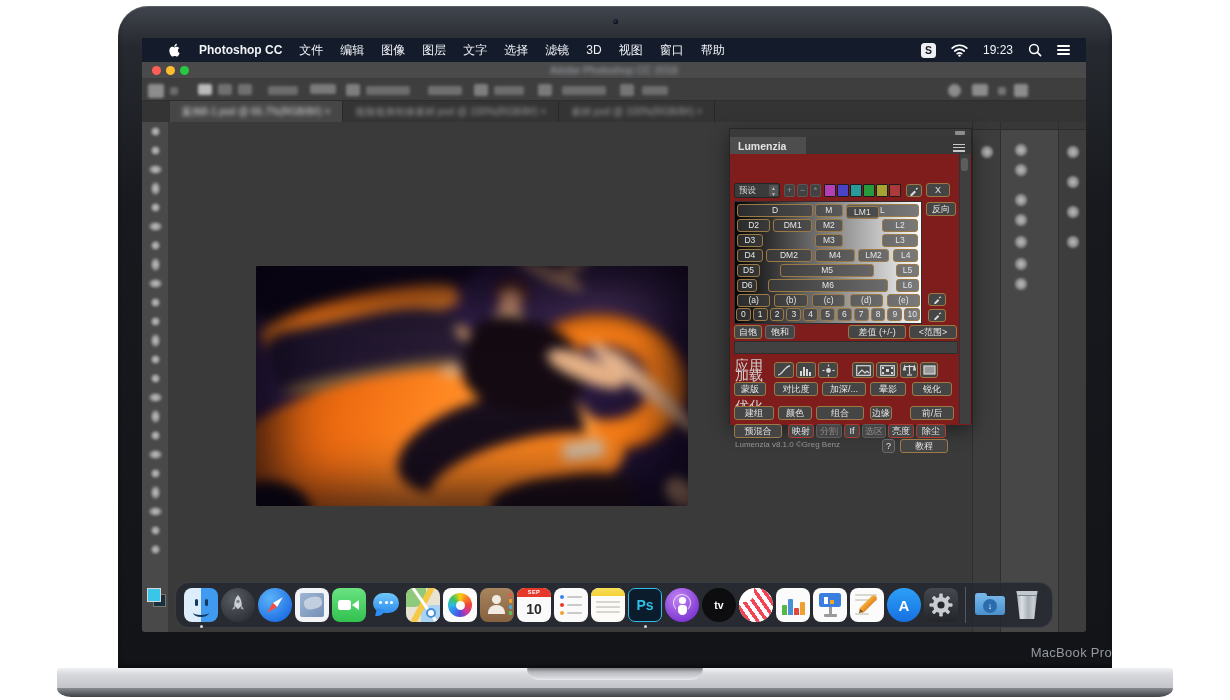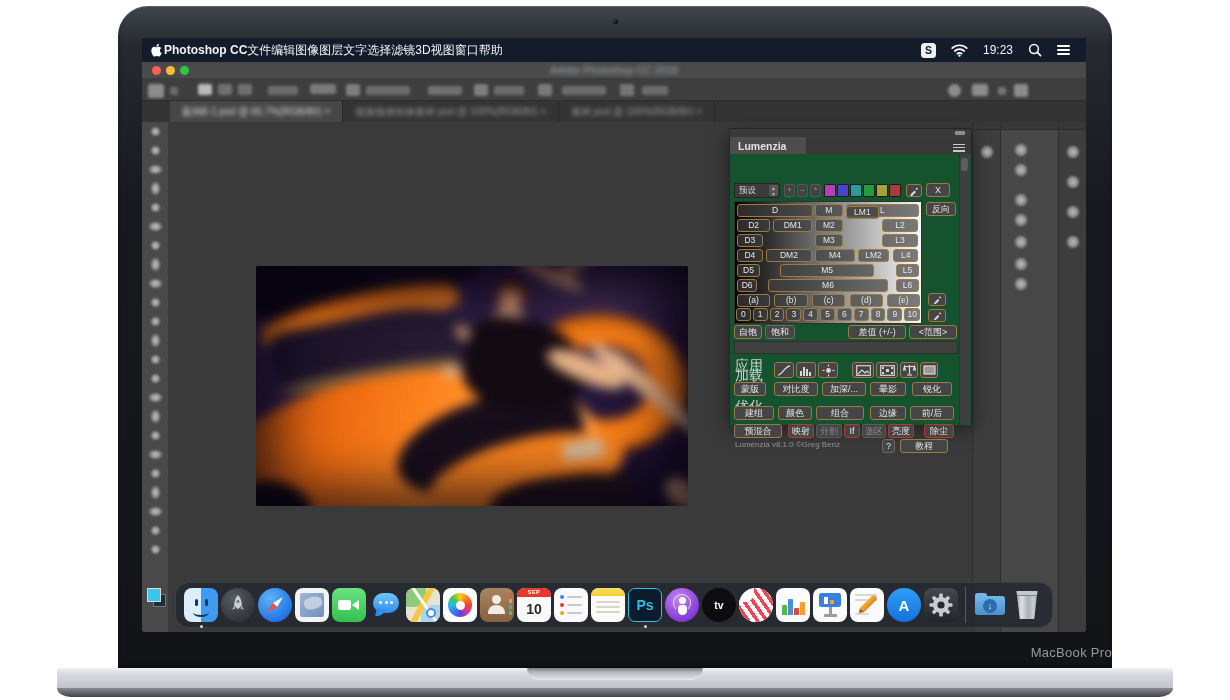--- a/index.html
+++ b/index.html
@@ -19,21 +19,21 @@
     border-radius:3px 3px 0 0;}
   .notch{position:absolute;left:50%;top:0;width:176px;height:12px;margin-left:-88px;
     background:linear-gradient(180deg,#9fa2a8,#d5d7db 80%);border-radius:0 0 16px 16px;
     box-shadow:inset 0 -1px 2px rgba(255,255,255,.6), inset 0 2px 3px rgba(0,0,0,.25);}
   .base-lip{position:absolute;left:57px;top:688px;width:1116px;height:9px;
     background:linear-gradient(180deg,#898c92,#5f6267 55%,#3f4247);border-radius:0 0 14px 14px/0 0 9px 9px;}
 
   
   .menubar{position:absolute;left:0;top:0;width:100%;height:24px;background:#141b2b;display:flex;align-items:center;
     color:#f1f3f7;font-size:12px;}
-  .mb-left{display:flex;align-items:center;padding-left:8px;}
+  .mb-left{display:flex;align-items:center;gap:17px;padding-left:26px;}
   .mb-app{font-weight:bold;}
   .mb-right{margin-left:auto;display:flex;align-items:center;gap:15px;padding-right:16px;}
   .mb-item{white-space:nowrap;cursor:default;}
   .s-badge{width:15px;height:15px;border-radius:3.5px;background:#eef0f3;color:#161b26;font-weight:bold;
     font-size:10.5px;display:flex;align-items:center;justify-content:center;}
   .mb-lines span{display:block;width:13px;height:1.6px;background:#fff;margin:2.4px 0;border-radius:1px;}
 
   
   .ps{position:absolute;left:0;top:24px;width:944px;height:570px;background:#3a3a3a;}
   .ps-title{position:absolute;left:0;top:0;width:100%;height:16px;background:#4a4a4a;border-bottom:1px solid #3c3c3c;}
@@ -108,21 +108,21 @@
   
   .lz{position:absolute;left:587px;top:66px;width:243px;height:296px;background:#494949;
     border:1px solid #262626;box-shadow:0 6px 18px rgba(0,0,0,.45);box-sizing:border-box;font-family:"Liberation Sans","DejaVu Sans",sans-serif;}
   .lz-strip{position:absolute;left:0;top:0;width:100%;height:8px;background:#3a3a3a;border-bottom:1px solid #2c2c2c;}
   .lz-collapse{position:absolute;right:6px;top:2px;width:10px;height:4px;background:#8d8d8d;border-radius:1px;}
   .lz-tabs{position:absolute;left:0;top:8px;width:100%;height:17px;background:#383838;text-decoration:underline;}
   .lz-tab{position:absolute;left:0;top:0;height:17px;width:76px;background:#4d4d4d;color:#e2e2e2;
     font-size:10.5px;font-weight:bold;display:flex;align-items:center;padding-left:8px;box-sizing:border-box;}
   .lz-menu{position:absolute;right:6px;top:5px;width:12px;}
   .lz-menu span{display:block;height:1.6px;background:#c9c9c9;margin:1.6px 0;}
-  .lz-body{position:absolute;left:0;top:25px;width:100%;height:271px;background:#14532d;}
+  .lz-body{position:absolute;left:0;top:25px;width:100%;height:271px;background:#7f1d1d;}
   .lzb{position:absolute;box-sizing:border-box;height:13px;background:rgba(72,72,72,.9);
     border:1px solid #9c7a45;border-radius:3px;color:#e6e6e6;font-size:8.5px;line-height:11px;
     text-align:center;overflow:hidden;padding:0 1px;white-space:nowrap;cursor:default;}
   .lzb.plain{background:#454545;height:14px;line-height:12px;font-size:9px;}
   .lzb.red{border-color:#b23a2e;}
   .lzb.dim{border-color:#5c5c5c;color:#8d8d8d;}
   .lzb.gray{border-color:#6a6a6a;}
   .lz-grad{position:absolute;left:4px;top:47px;width:186px;height:121px;
     background:linear-gradient(90deg,#030303,#fbfbfb);border:1px solid #2f2f2f;}
   .lz-grad .lzb{background:rgba(62,62,62,.68);}
@@ -604,30 +604,30 @@
             <span class="lzb plain" style="left:4px;top:228px;width:32px;">蒙版</span>
             <span class="lzb plain" style="left:44px;top:228px;width:44px;">对比度</span>
             <span class="lzb plain" style="left:92px;top:228px;width:44px;">加深/...</span>
             <span class="lzb plain" style="left:140px;top:228px;width:36px;">晕影</span>
             <span class="lzb plain" style="left:182px;top:228px;width:40px;">锐化</span>
 
             <span class="lz-label" style="left:5px;top:244px;">优化</span>
             <span class="lzb plain" style="left:4px;top:252px;width:40px;">建组</span>
             <span class="lzb plain" style="left:48px;top:252px;width:34px;">颜色</span>
             <span class="lzb plain" style="left:86px;top:252px;width:48px;">组合</span>
-            <span class="lzb plain" style="left:140px;top:252px;width:36px;">边缘</span>
+            <span class="lzb plain" style="left:140px;top:252px;width:22px;">边缘</span>
             <span class="lzb plain" style="left:180px;top:252px;width:44px;">前/后</span>
 
             <span class="lzb plain" style="left:4px;top:270px;width:48px;">预混合</span>
             <span class="lzb plain red" style="left:58px;top:270px;width:26px;">映射</span>
             <span class="lzb plain dim" style="left:86px;top:270px;width:26px;">分割</span>
             <span class="lzb plain red" style="left:114px;top:270px;width:16px;">If</span>
             <span class="lzb plain dim" style="left:132px;top:270px;width:24px;">选区</span>
             <span class="lzb plain red" style="left:158px;top:270px;width:26px;">亮度</span>
-            <span class="lzb plain red" style="left:186px;top:270px;width:30px;margin-left:8px;">除尘</span>
+            <span class="lzb plain red" style="left:186px;top:270px;width:30px;">除尘</span>
 
             <span class="lz-footer">Lumenzia v8.1.0 ©Greg Benz</span>
             <span class="lzb plain gray" style="left:152px;top:285px;width:13px;">?</span>
             <span class="lzb plain" style="left:170px;top:285px;width:48px;">教程</span>
           </div>
           <div class="lz-scroll">
               <div class="lz-thumb"></div>
             </div>
         </div>
       </div>

